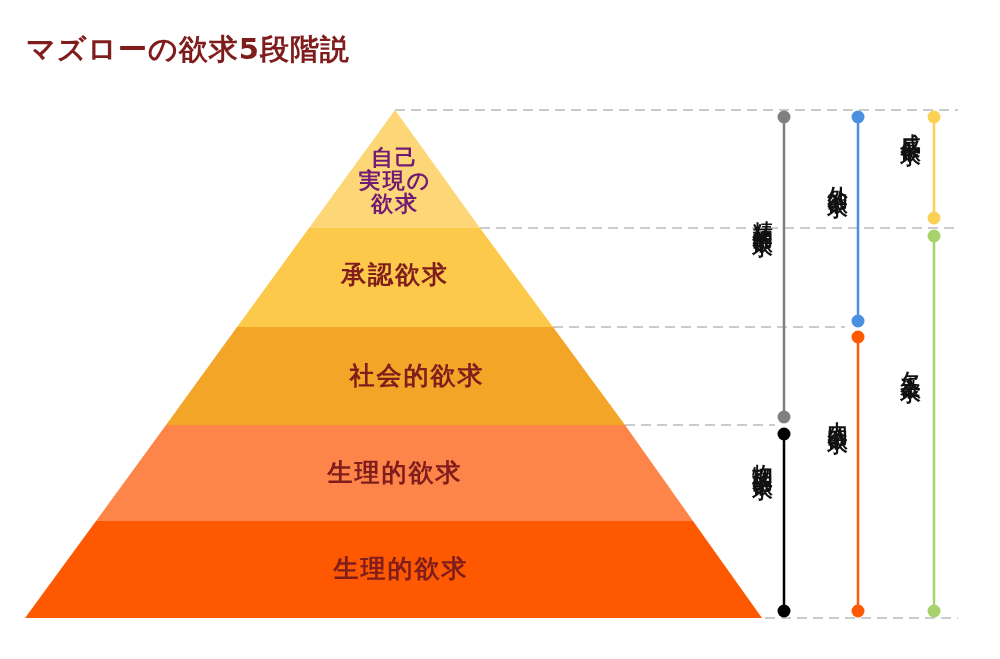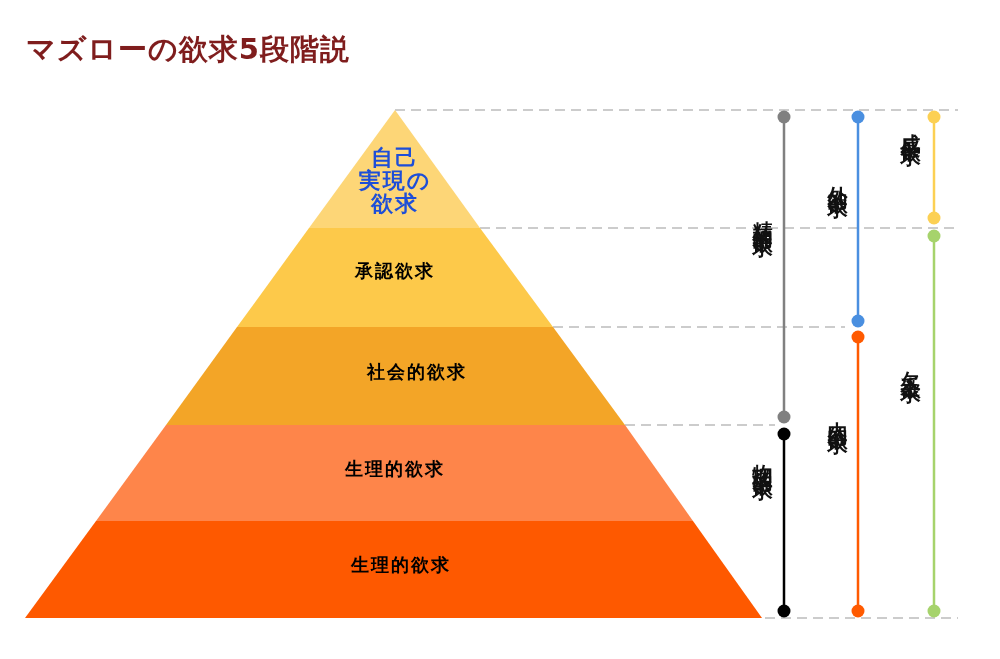--- a/index.html
+++ b/index.html
@@ -1,19 +1,19 @@
 <!DOCTYPE html>
 <html><head>
 <meta charset="utf-8">
 <style>
   html,body{margin:0;padding:0;background:#ffffff;}
   body{width:1000px;height:659px;position:relative;overflow:hidden;font-family:"DejaVu Sans","Liberation Sans",sans-serif;}
   .title{position:absolute;left:26px;top:30px;font-size:29px;font-weight:bold;color:#7f1d1d;letter-spacing:1px;}
   svg.diagram{position:absolute;left:0;top:0;}
-  .layer-label{position:absolute;color:#000000;font-weight:bold;font-size:18px;text-align:center;letter-spacing:2px;line-height:1.05;white-space:nowrap;transform:translateX(-50%);}
+  .layer-label{position:absolute;color:#7f1d1d;font-weight:bold;font-size:25px;text-align:center;letter-spacing:2px;line-height:1.05;white-space:nowrap;transform:translateX(-50%);}
   .vlabel{position:absolute;font-weight:bold;font-size:20px;color:#111;writing-mode:vertical-rl;text-orientation:upright;letter-spacing:4px;}
 </style>
 </head>
 <body>
 
 <div class="title">マズローの欲求5段階説</div>
 
 <svg class="diagram" width="1000" height="659" viewBox="0 0 1000 659">
 
   <g stroke="#CCCCCC" stroke-width="2" stroke-dasharray="10,6">
@@ -55,21 +55,21 @@
     <circle cx="934" cy="117" r="6.5" fill="#FCD053"></circle>
       <circle cx="934" cy="218" r="6.5" fill="#FCD053"></circle>
   </g>
   <g>
     <line x1="934" y1="236" x2="934" y2="611" stroke="#A6D36C" stroke-width="2.5"></line>
     <circle cx="934" cy="236" r="6.5" fill="#A6D36C"></circle>
       <circle cx="934" cy="611" r="6.5" fill="#A6D36C"></circle>
   </g>
 </svg>
 
-<div class="layer-label" style="left:395px;top:146px;font-size:22px;white-space:pre;color:#1d4ed8;">自己
+<div class="layer-label" style="left:395px;top:146px;font-size:22px;white-space:pre;color:#701a75;">自己
 実現の
 欲求</div>
 <div class="layer-label" style="left:395px;top:262px;">承認欲求</div>
 <div class="layer-label" style="left:417px;top:363px;">社会的欲求</div>
 <div class="layer-label" style="left:395px;top:460px;">生理的欲求</div>
 <div class="layer-label" style="left:395px;top:556px;margin-left:6px;">生理的欲求</div>
 
 <div class="vlabel" style="left:750px;top:205px;">精神的欲求</div>
 <div class="vlabel" style="left:750px;top:448px;">物理的欲求</div>
 <div class="vlabel" style="left:825px;top:170px;">外的欲求</div>

